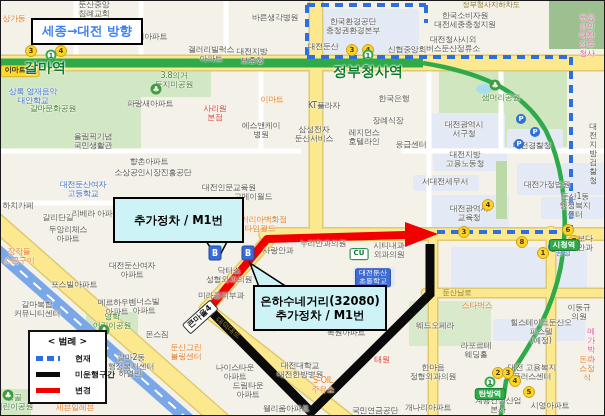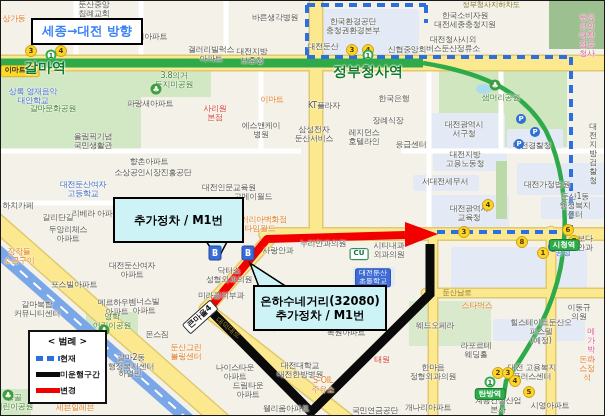--- a/index.html
+++ b/index.html
@@ -37,21 +37,21 @@
          display:flex;align-items:center;justify-content:center;box-sizing:border-box;}
   .callout{position:absolute;background:#cdf3f6;border:2px solid #000;text-align:center;
            font-weight:bold;color:#000;display:flex;flex-direction:column;justify-content:center;z-index:30;}
   .callout .l1{font-size:11.5px;line-height:1.25;}
   .callout .l2{font-size:11.5px;line-height:1.25;}
   #dirbox{position:absolute;left:30px;top:17px;width:108px;height:23px;background:#fff;border:2px solid #000;
           display:flex;align-items:center;justify-content:center;font-size:12.5px;font-weight:bold;color:#3b82f6;z-index:30;}
   #legend{position:absolute;left:27px;top:329px;width:79px;height:74px;background:#fff;border:2.5px solid #111;
           box-sizing:border-box;z-index:30;padding:3px 6px;}
   #legend .ttl{text-align:center;font-size:9px;font-weight:bold;margin-bottom:4px;}
-  #legend .row{display:flex;align-items:center;gap:0;margin:5px 0;}
+  #legend .row{display:flex;align-items:center;gap:15px;margin:5px 0;}
   #legend .sw{width:24px;height:5px;flex:0 0 auto;}
   #legend .sw.dash{background:repeating-linear-gradient(90deg,#2e6fe0 0 7px,transparent 7px 11px);}
   #legend .sw.blk{background:#0a0a0a;}
   #legend .sw.red{background:#f20000;}
   #legend .lb{font-size:8px;font-weight:bold;color:#111;white-space:nowrap;}
 </style>
 </head>
 <body>
 
 <div id="stage">

